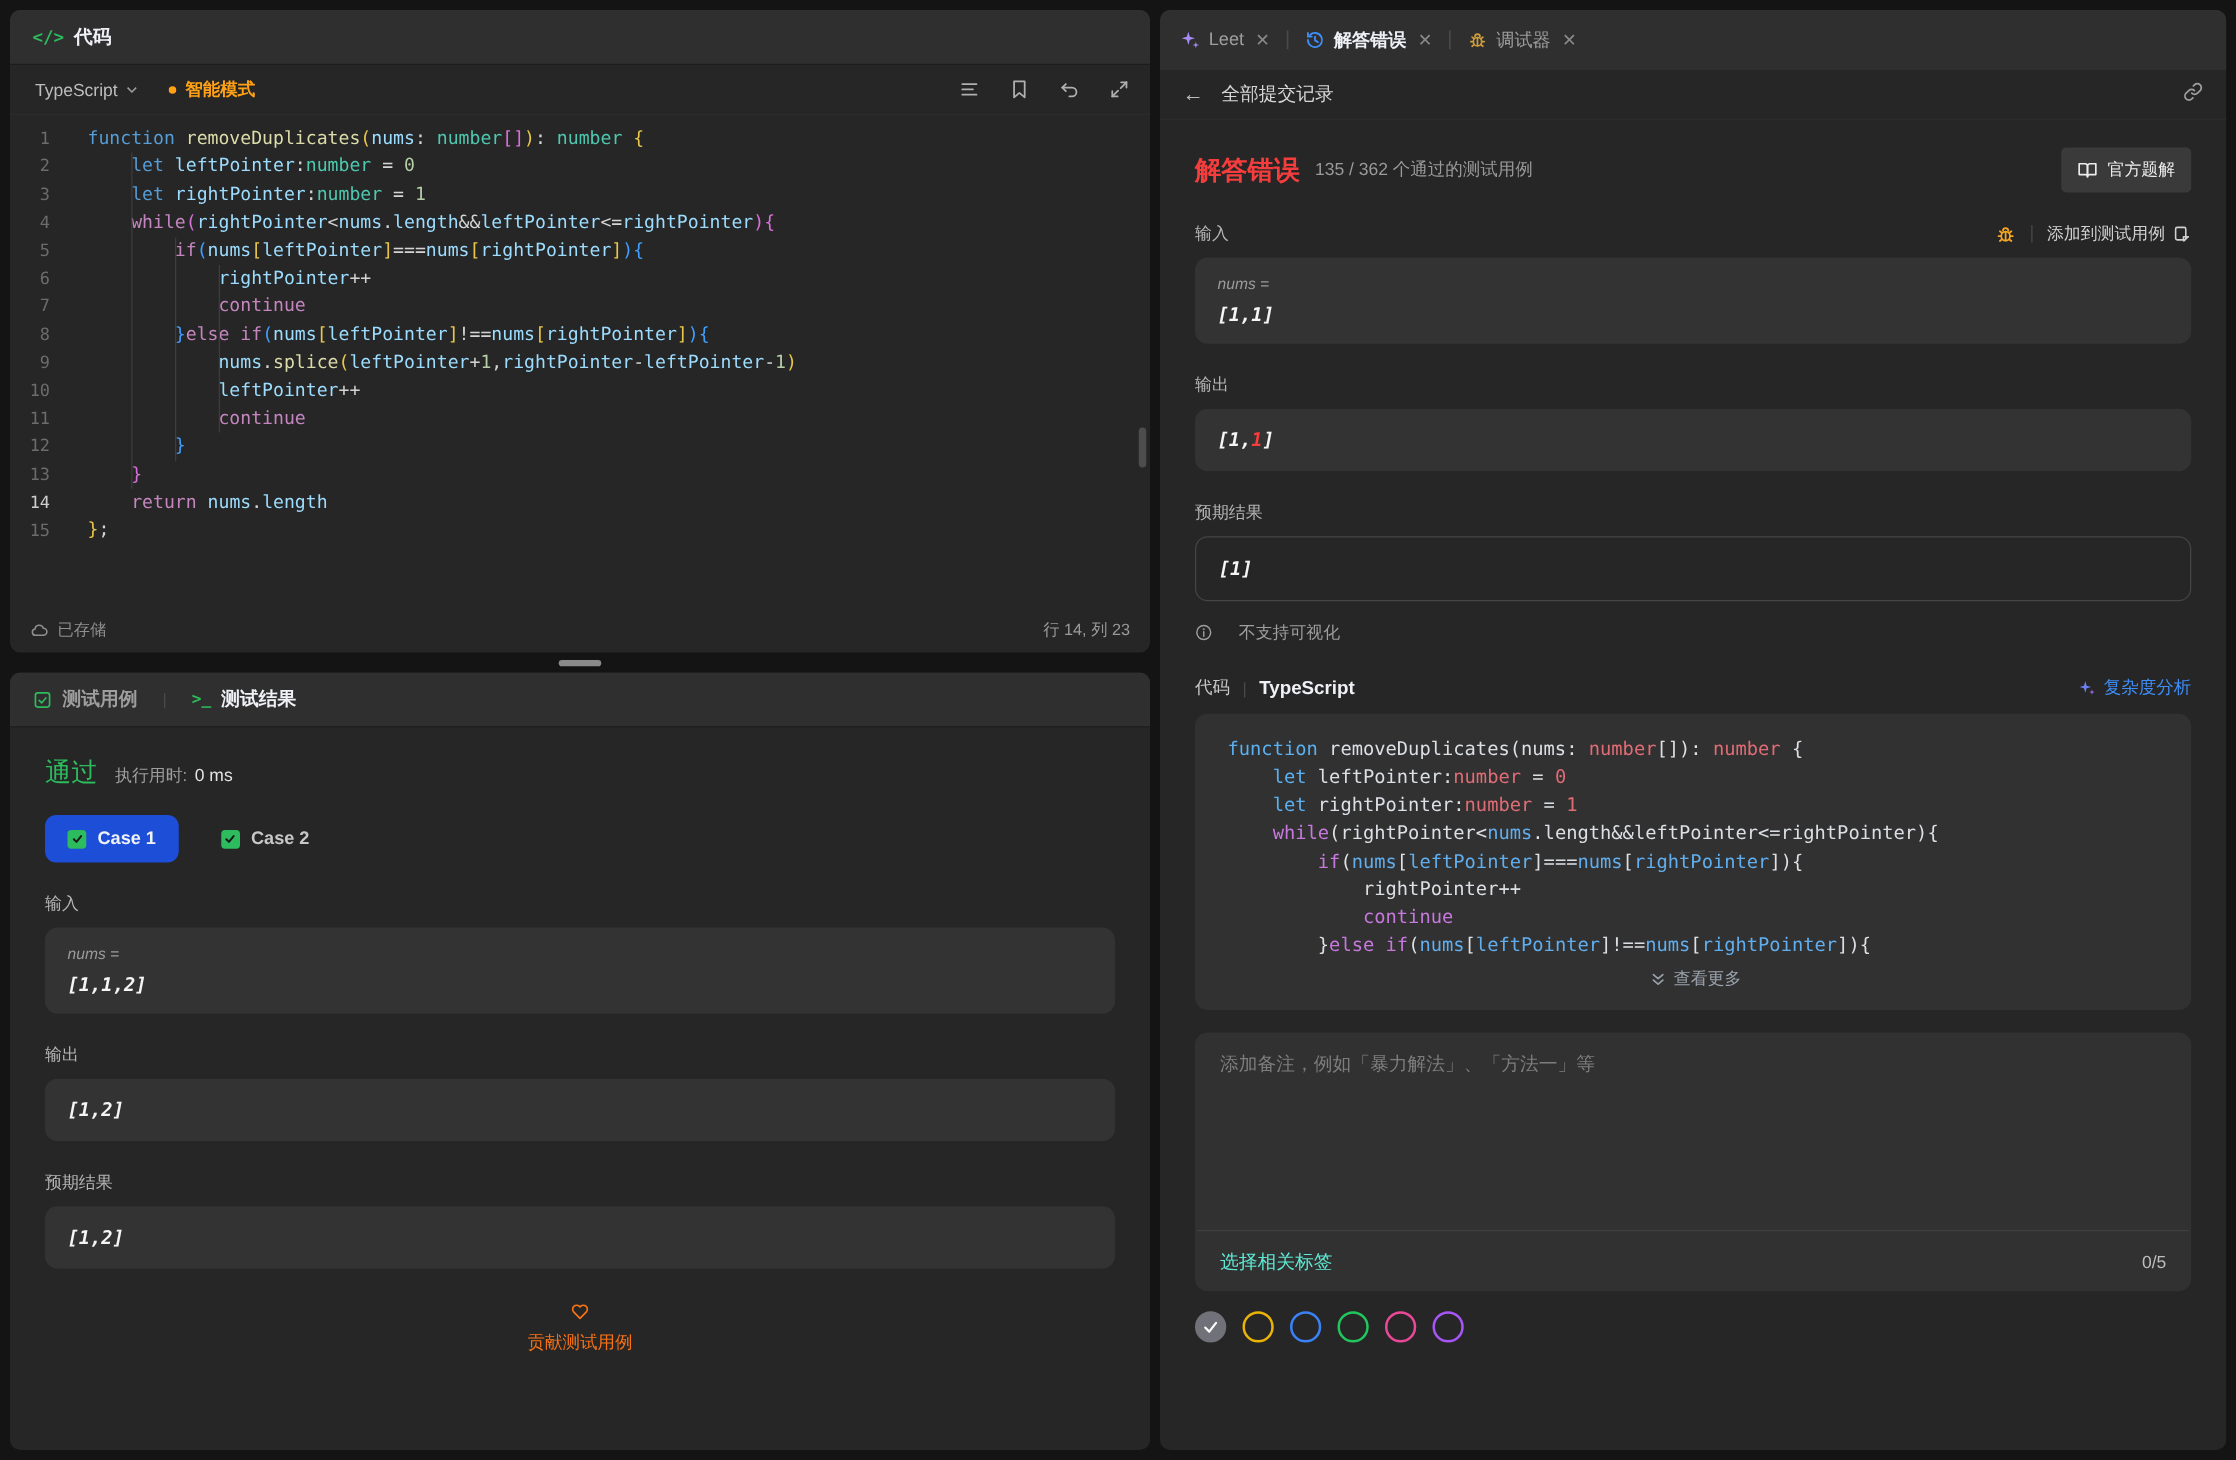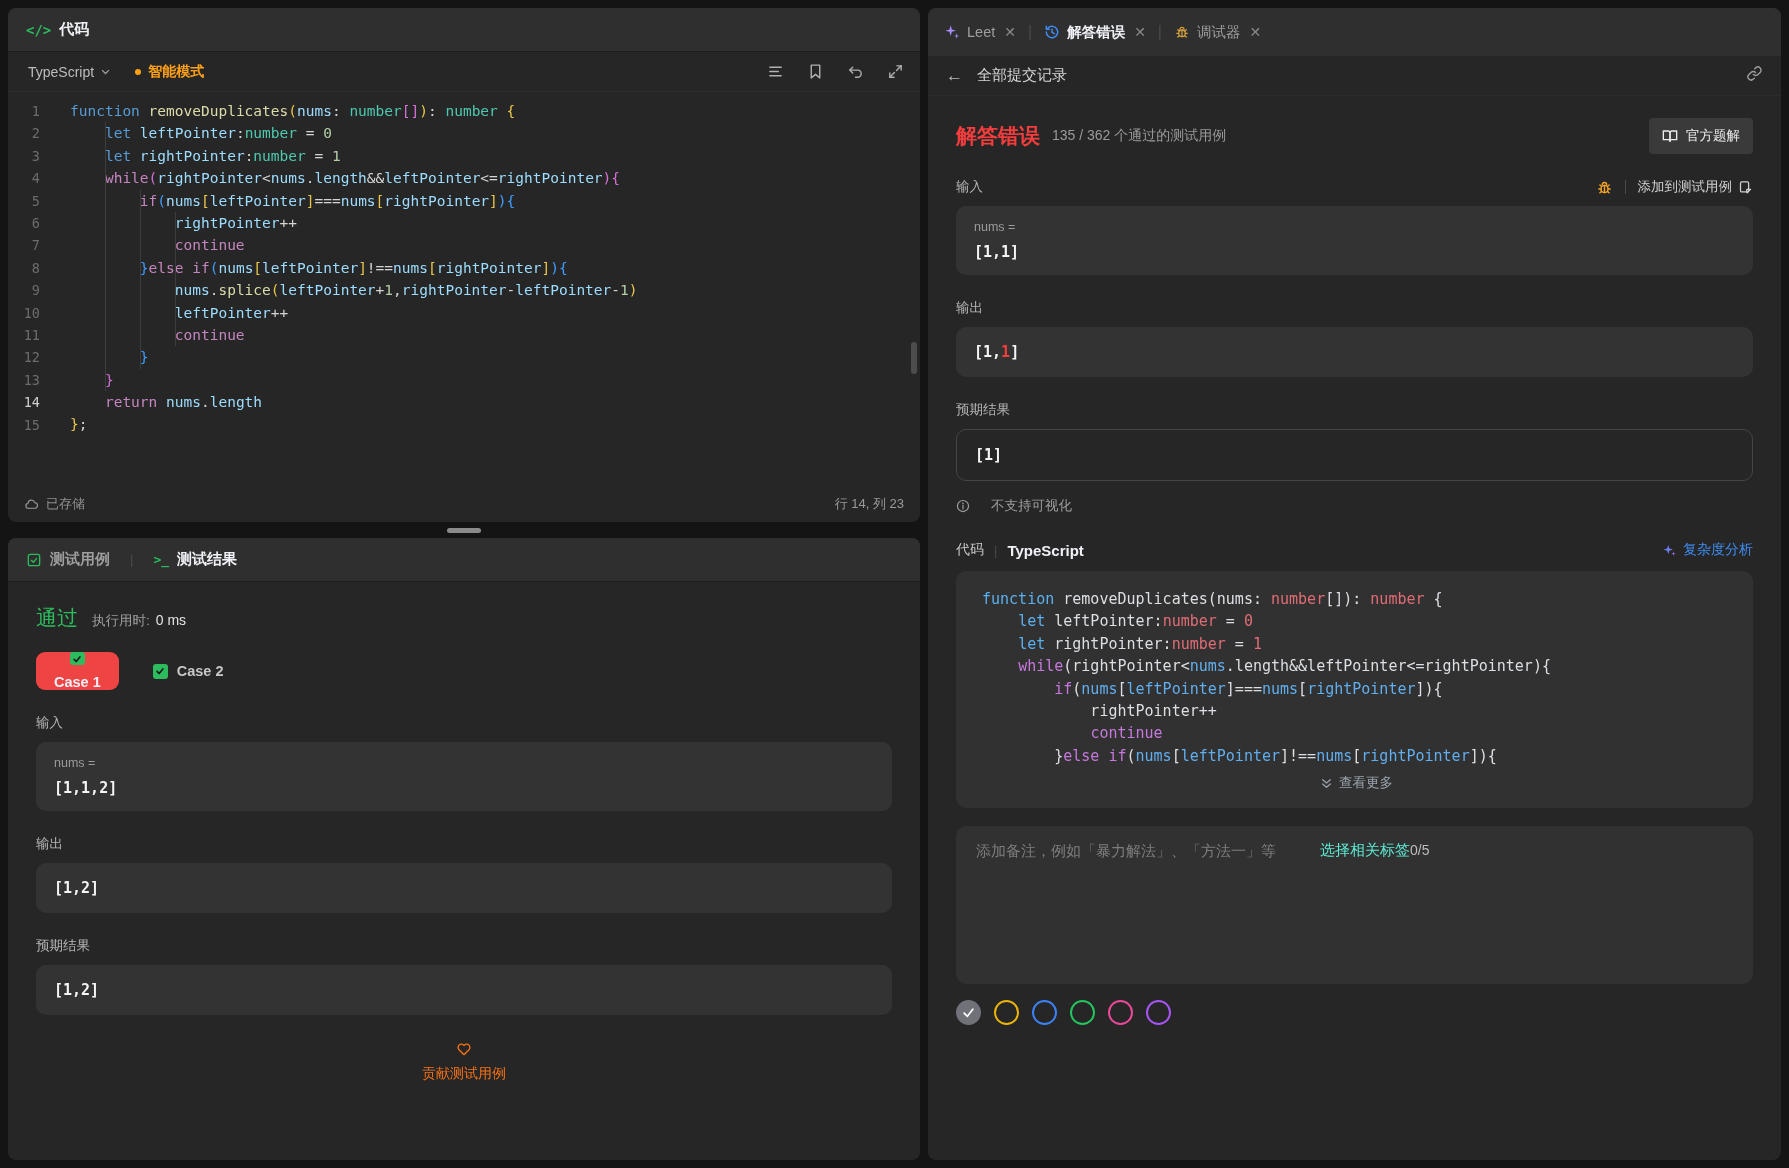--- a/index.html
+++ b/index.html
@@ -67,26 +67,26 @@
   .tp-label-on { color:#eff1f6; font-weight:bold; }
   .term-glyph { color:#2cbb5d; font-family:"DejaVu Sans Mono",monospace; font-weight:bold; font-size:13px; }
   .test-body { flex:1; padding:0 28px; overflow:hidden; display:flex; flex-direction:column; }
   .result-row { margin-top:22px; display:flex; align-items:baseline; gap:14px; }
   .verdict-pass { color:#2cbb5d; font-size:21px; font-weight:normal; }
   .runtime-label { color:#9e9e9e; font-size:13.5px; }
   .runtime-value { color:#e3e3e3; font-size:14px; margin-left:-8px; }
   .cases-row { margin-top:20px; display:flex; align-items:center; gap:16px; }
   .case-btn { display:flex; align-items:center; gap:9px; height:38px; padding:0 18px; border-radius:9px;
     font-size:14.5px; font-weight:bold; color:#eff1f6; cursor:pointer; }
-  .case-btn.active { background:#ef4444;flex-direction:column; }
+  .case-btn.active { background:#1d4ed8; }
   .case-btn.inactive { color:#c7c7c7; }
   .chk-sq { width:15px; height:15px; border-radius:3px; background:#2cbb5d; display:flex; align-items:center; justify-content:center; }
   .chk-sq svg { width:10px; height:10px; }
   .field-label { margin-top:24px; font-size:13.5px; color:#b5b5b5; }
-  .value-box { margin-top:10px; background:#333333; border-radius:10px; padding:14px 18px; }
+  .value-box { margin-top:10px; background:#333333; border-radius:10px; padding:14px 18px;font-style:italic; }
   .value-box .varname { font-size:12.5px; color:#9b9b9b; font-family:"Liberation Sans","DejaVu Sans",sans-serif; }
   .value-box .val { margin-top:9px; font-family:"DejaVu Sans Mono",monospace; font-size:15px; font-weight:bold; color:#f5f5f5; }
   .value-box.single { padding:16px 18px; }
   .value-box.single .val { margin-top:0; }
   .contrib-row { margin-top:26px; display:flex; align-items:center; justify-content:center; gap:8px;
     color:#f97316; font-size:14px; cursor:pointer;flex-direction:column; }
   .contrib-row svg { width:16px; height:16px; }
 
   
   .sub-panel { flex:1; }
@@ -130,21 +130,21 @@
   .complexity-link { margin-left:auto; display:flex; align-items:center; gap:6px; color:#3e8ef7; font-size:14px; cursor:pointer; }
   .complexity-link svg { width:15px; height:15px; }
 
   .code-box { margin-top:12px; background:#313131; border-radius:10px; padding:16px 22px 10px 26px; }
   .code-box pre { font-family:"DejaVu Sans Mono",monospace; font-size:15px; line-height:24.5px; overflow:hidden; }
   .rkw{color:#5bb0f0} .rctl{color:#c678dd} .rid{color:#61aeee} .rtype{color:#e06c75} .rpl{color:#dcdfe4}
   .viewmore-row { display:flex; align-items:center; justify-content:center; gap:6px; padding:8px 0 6px 0;
     color:#9aa3ad; font-size:13.5px; cursor:pointer; }
   .viewmore-row svg { width:13px; height:13px; }
 
-  .note-box { margin-top:18px; background:#313131; border-radius:10px; display:flex; }
+  .note-box { margin-top:18px; background:#313131; border-radius:10px; display:flex; flex-direction:column; }
   .note-input { padding:16px 20px; height:158px; color:#7d7d7d; font-size:15px; cursor:text; }
   .note-divider { height:1px; background:#404040; margin:0 2px; }
   .tag-row { height:48px; display:flex; align-items:center; padding:0 20px; cursor:pointer; }
   .tag-placeholder { color:#5eead4; font-size:15px; }
   .tag-count { margin-left:auto; color:#bdbdbd; font-size:14px; }
 
   .dots-row { margin-top:16px; display:flex; align-items:center; gap:13px; }
   .dot { width:25px; height:25px; border-radius:50%; cursor:pointer; display:flex; align-items:center; justify-content:center; }
   .dot.filled { color:#fff; }
   .dot svg { width:13px; height:13px; }

